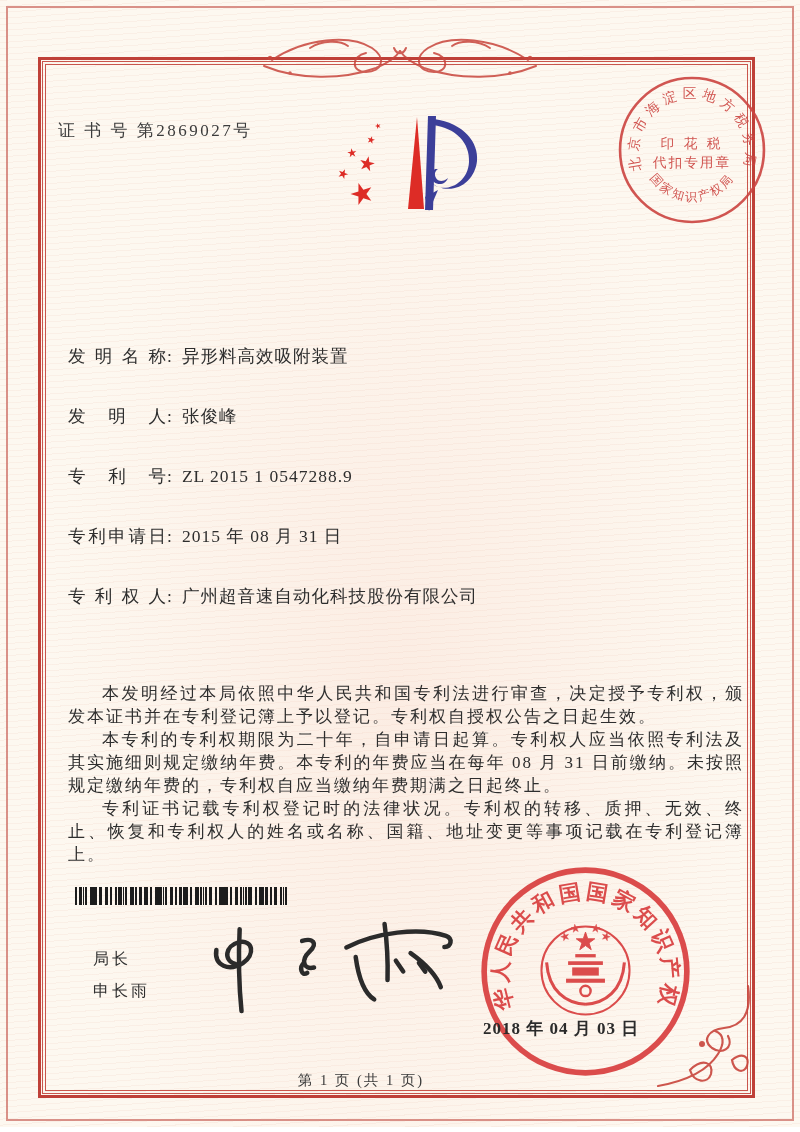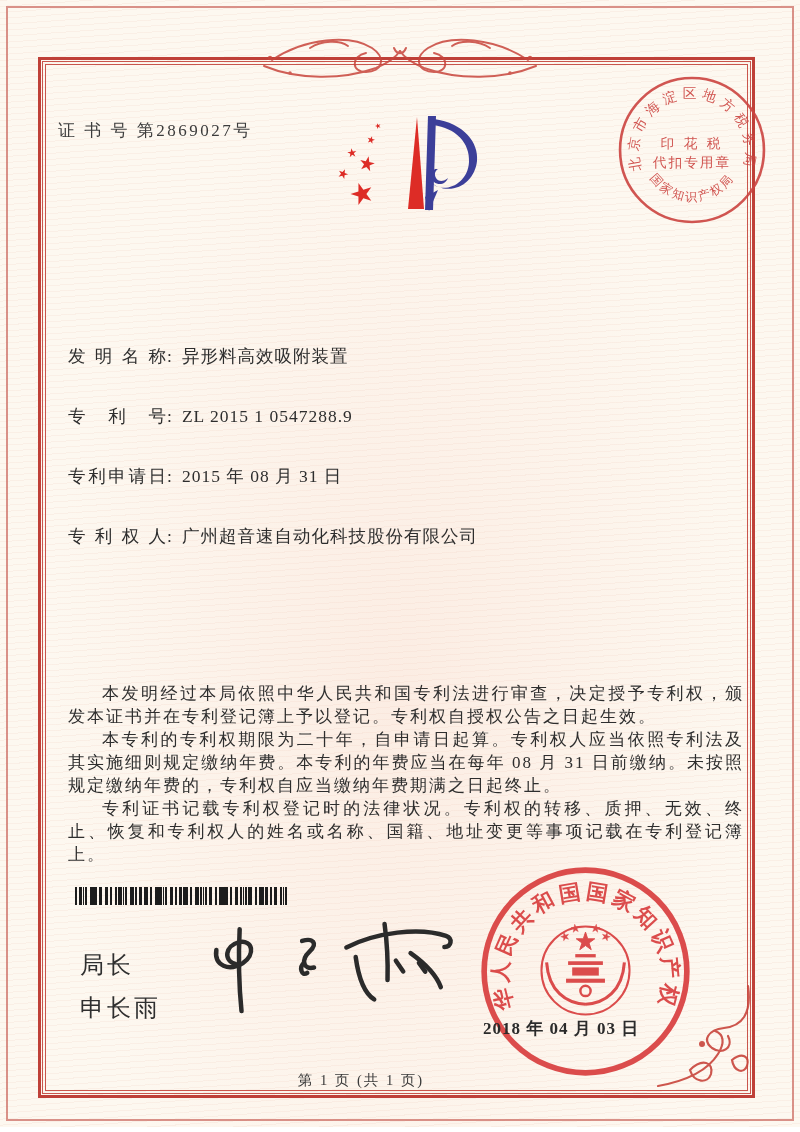--- a/index.html
+++ b/index.html
@@ -29,21 +29,21 @@
   .fsep{margin-right:9px;}
   .body-text{position:absolute;left:68px;top:682px;width:676px;font-size:17px;line-height:23px;
              letter-spacing:2px;color:#2e2e2e;text-align:justify;}
   .body-text p{margin:0;text-indent:2em;}
   .barcode{position:absolute;left:75px;top:887px;width:212px;height:18px;
     background-image:
       repeating-linear-gradient(90deg,#1c1c1c 0 2px,rgba(0,0,0,0) 2px 5px),
       repeating-linear-gradient(90deg,#1c1c1c 0 1px,rgba(0,0,0,0) 1px 8px),
       repeating-linear-gradient(90deg,rgba(0,0,0,0) 0 4px,#1c1c1c 4px 7px,rgba(0,0,0,0) 7px 13px);
   }
-  .official{position:absolute;left:80px;top:949px;font-size:24px;letter-spacing:3px;color:#2f2f2f;
+  .official{position:absolute;left:93px;top:949px;font-size:16px;letter-spacing:3px;color:#2f2f2f;
             font-family:Liberation Serif, serif;}
   .official .name{margin-top:11px;}
   .signature{position:absolute;left:195px;top:916px;z-index:3;transform:rotate(-2deg);}
   .big-seal{position:absolute;left:478px;top:864px;z-index:2;opacity:0.93;}
   .seal-date{position:absolute;left:483px;top:1017px;z-index:4;font-size:17px;font-weight:600;
              letter-spacing:1px;color:#2b2b2b;}
   .footer{position:absolute;left:271px;top:1071px;width:180px;text-align:center;font-size:14.5px;
           letter-spacing:2px;color:#3a3a3a;}
   .seal-text{font-family:"Liberation Serif","DejaVu Serif",serif;}
 </style>
@@ -120,20 +120,23 @@
     <text class="seal-text" x="75" y="92" text-anchor="middle" font-size="13.5" fill="#cc4440" letter-spacing="2">代扣专用章</text>
     <text class="seal-text" font-size="12" fill="#cc4440" letter-spacing="2">
       <textPath href="#ts-arc-bot" startOffset="50%" text-anchor="middle">国家知识产权局</textPath>
     </text>
   </svg>
 
 
   <div class="fields">
     <div class="field-row">
       <span class="flabel">发明名称</span><span class="fsep">:</span><span class="fvalue">异形料高效吸附装置</span>
+    </div>
+    <div class="field-row">
+      <span class="flabel">发明人</span><span class="fsep">:</span><span class="fvalue">张俊峰</span>
     </div>
     <div class="field-row">
       <span class="flabel">专利号</span><span class="fsep">:</span><span class="fvalue">ZL 2015 1 0547288.9</span>
     </div>
     <div class="field-row">
       <span class="flabel">专利申请日</span><span class="fsep">:</span><span class="fvalue">2015 年 08 月 31 日</span>
     </div>
     <div class="field-row">
       <span class="flabel">专利权人</span><span class="fsep">:</span><span class="fvalue">广州超音速自动化科技股份有限公司</span>
     </div>

